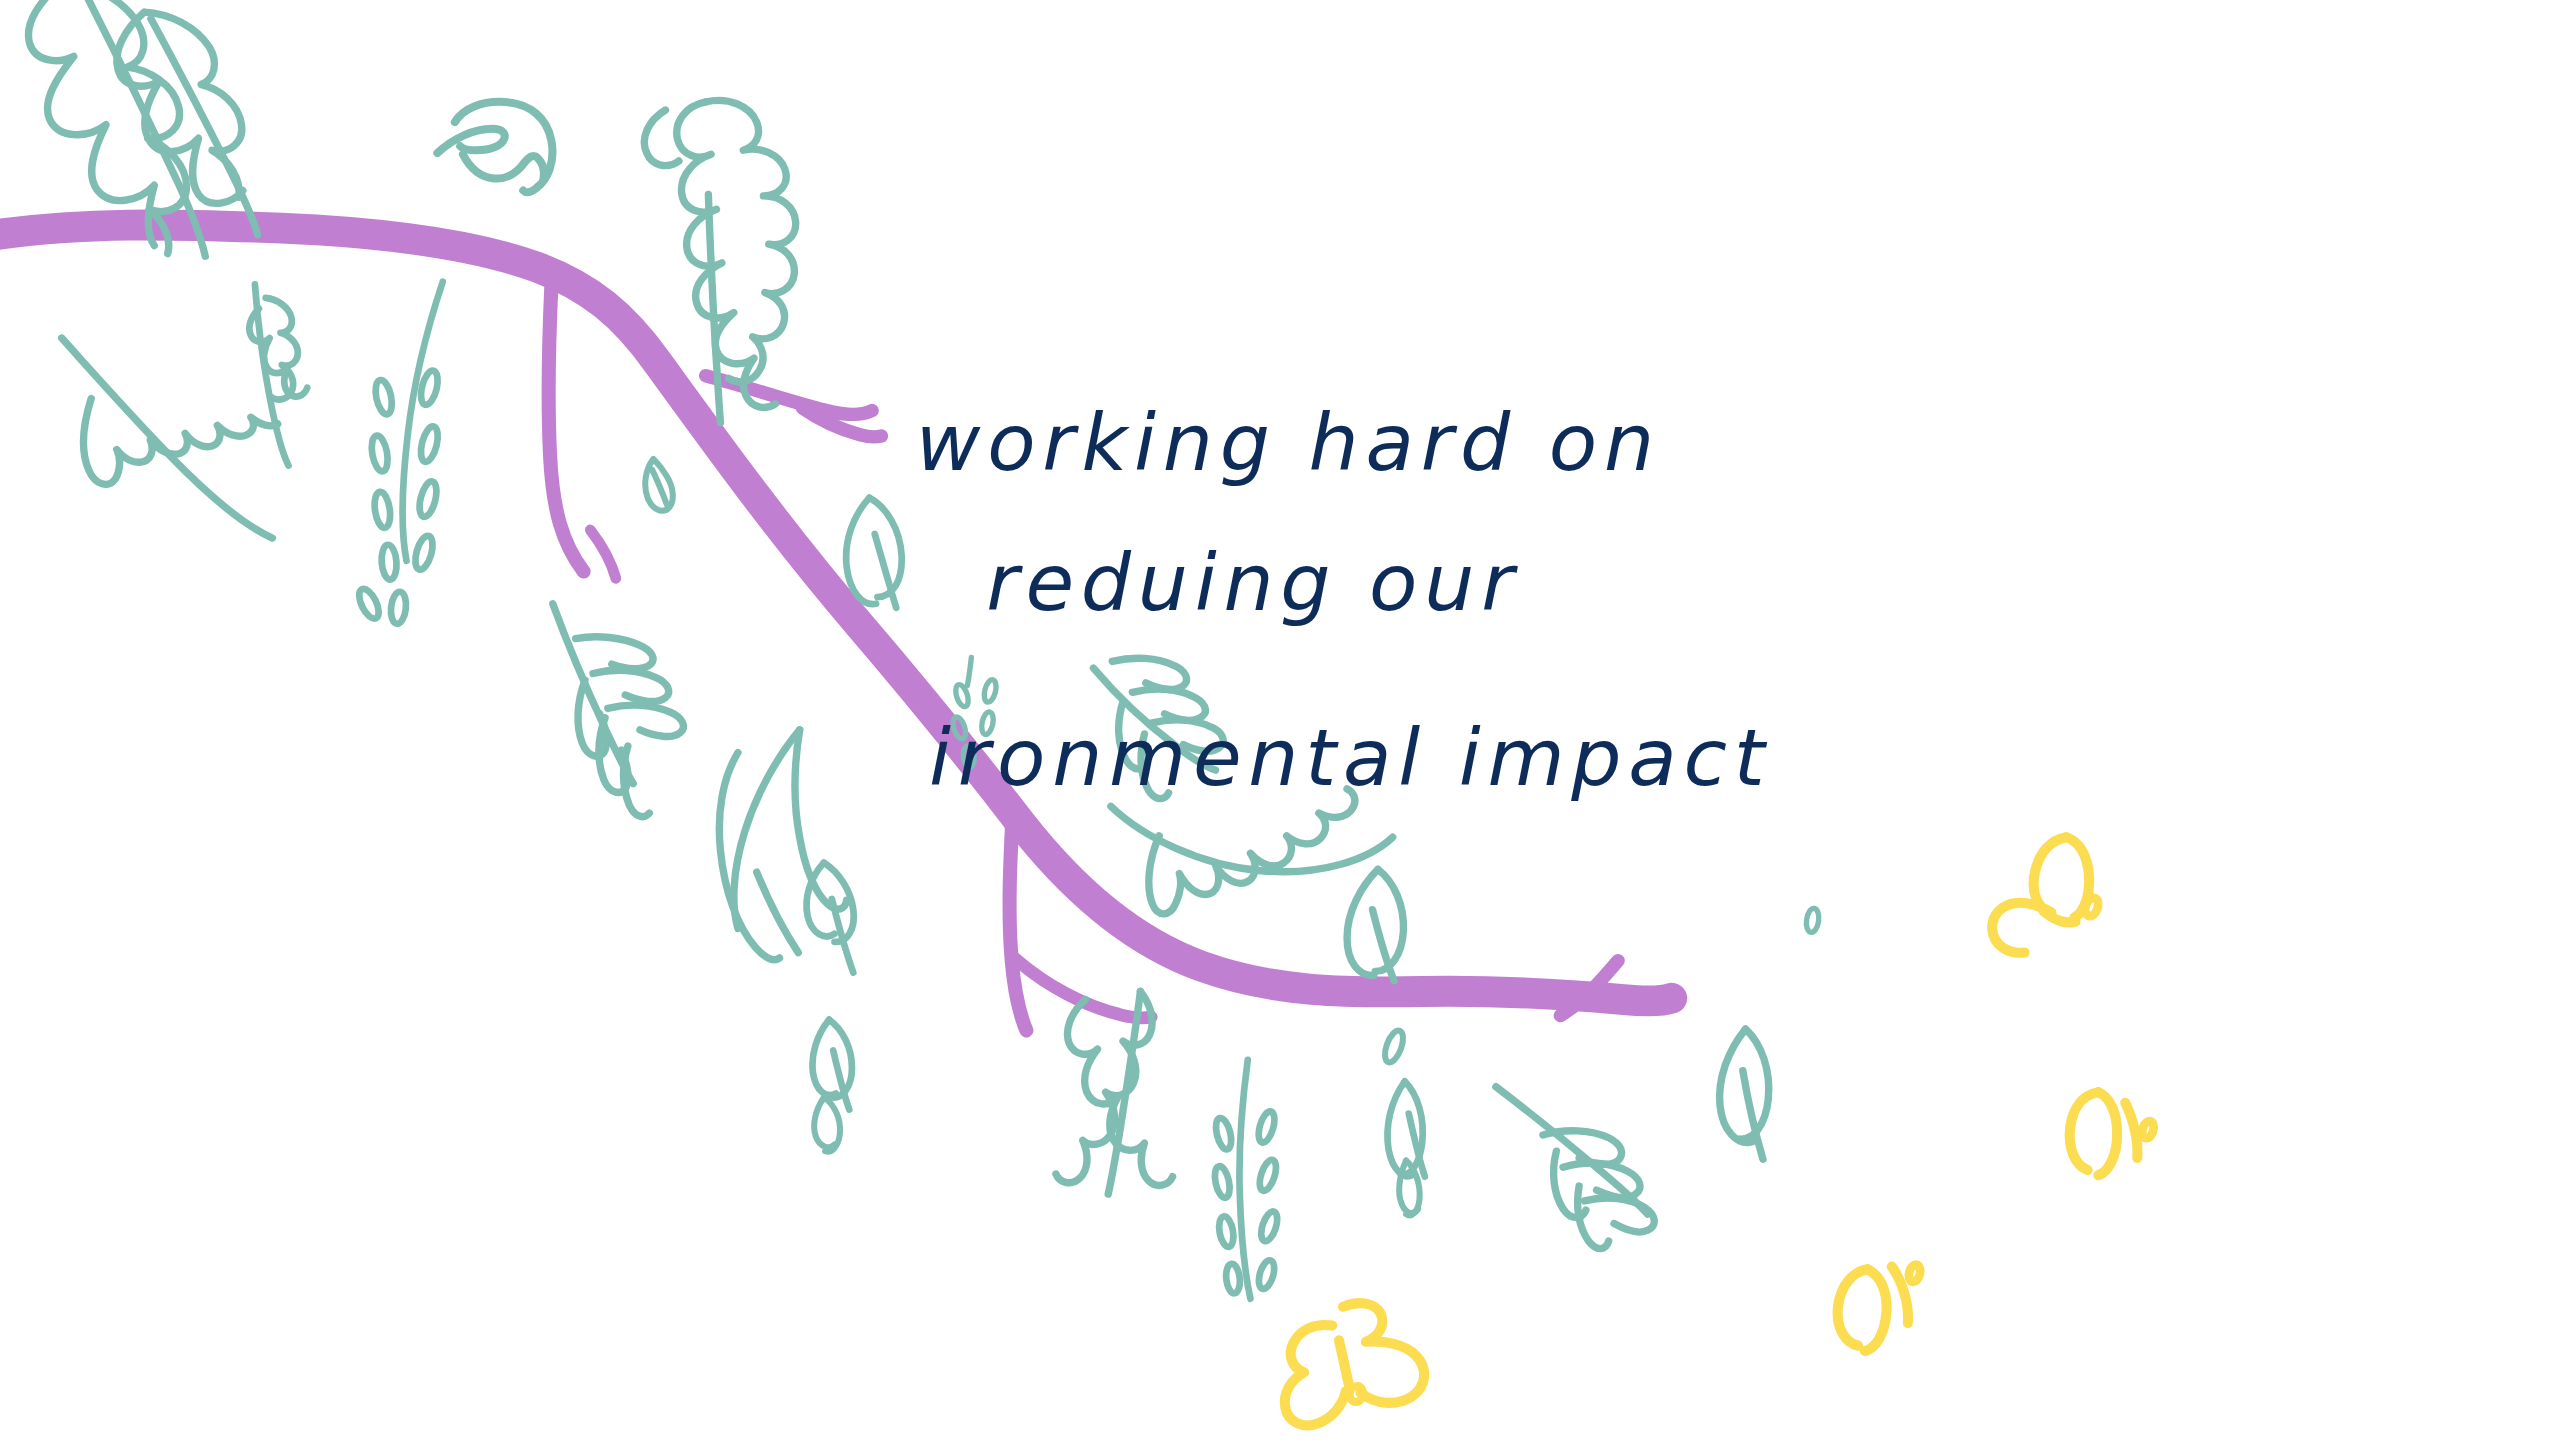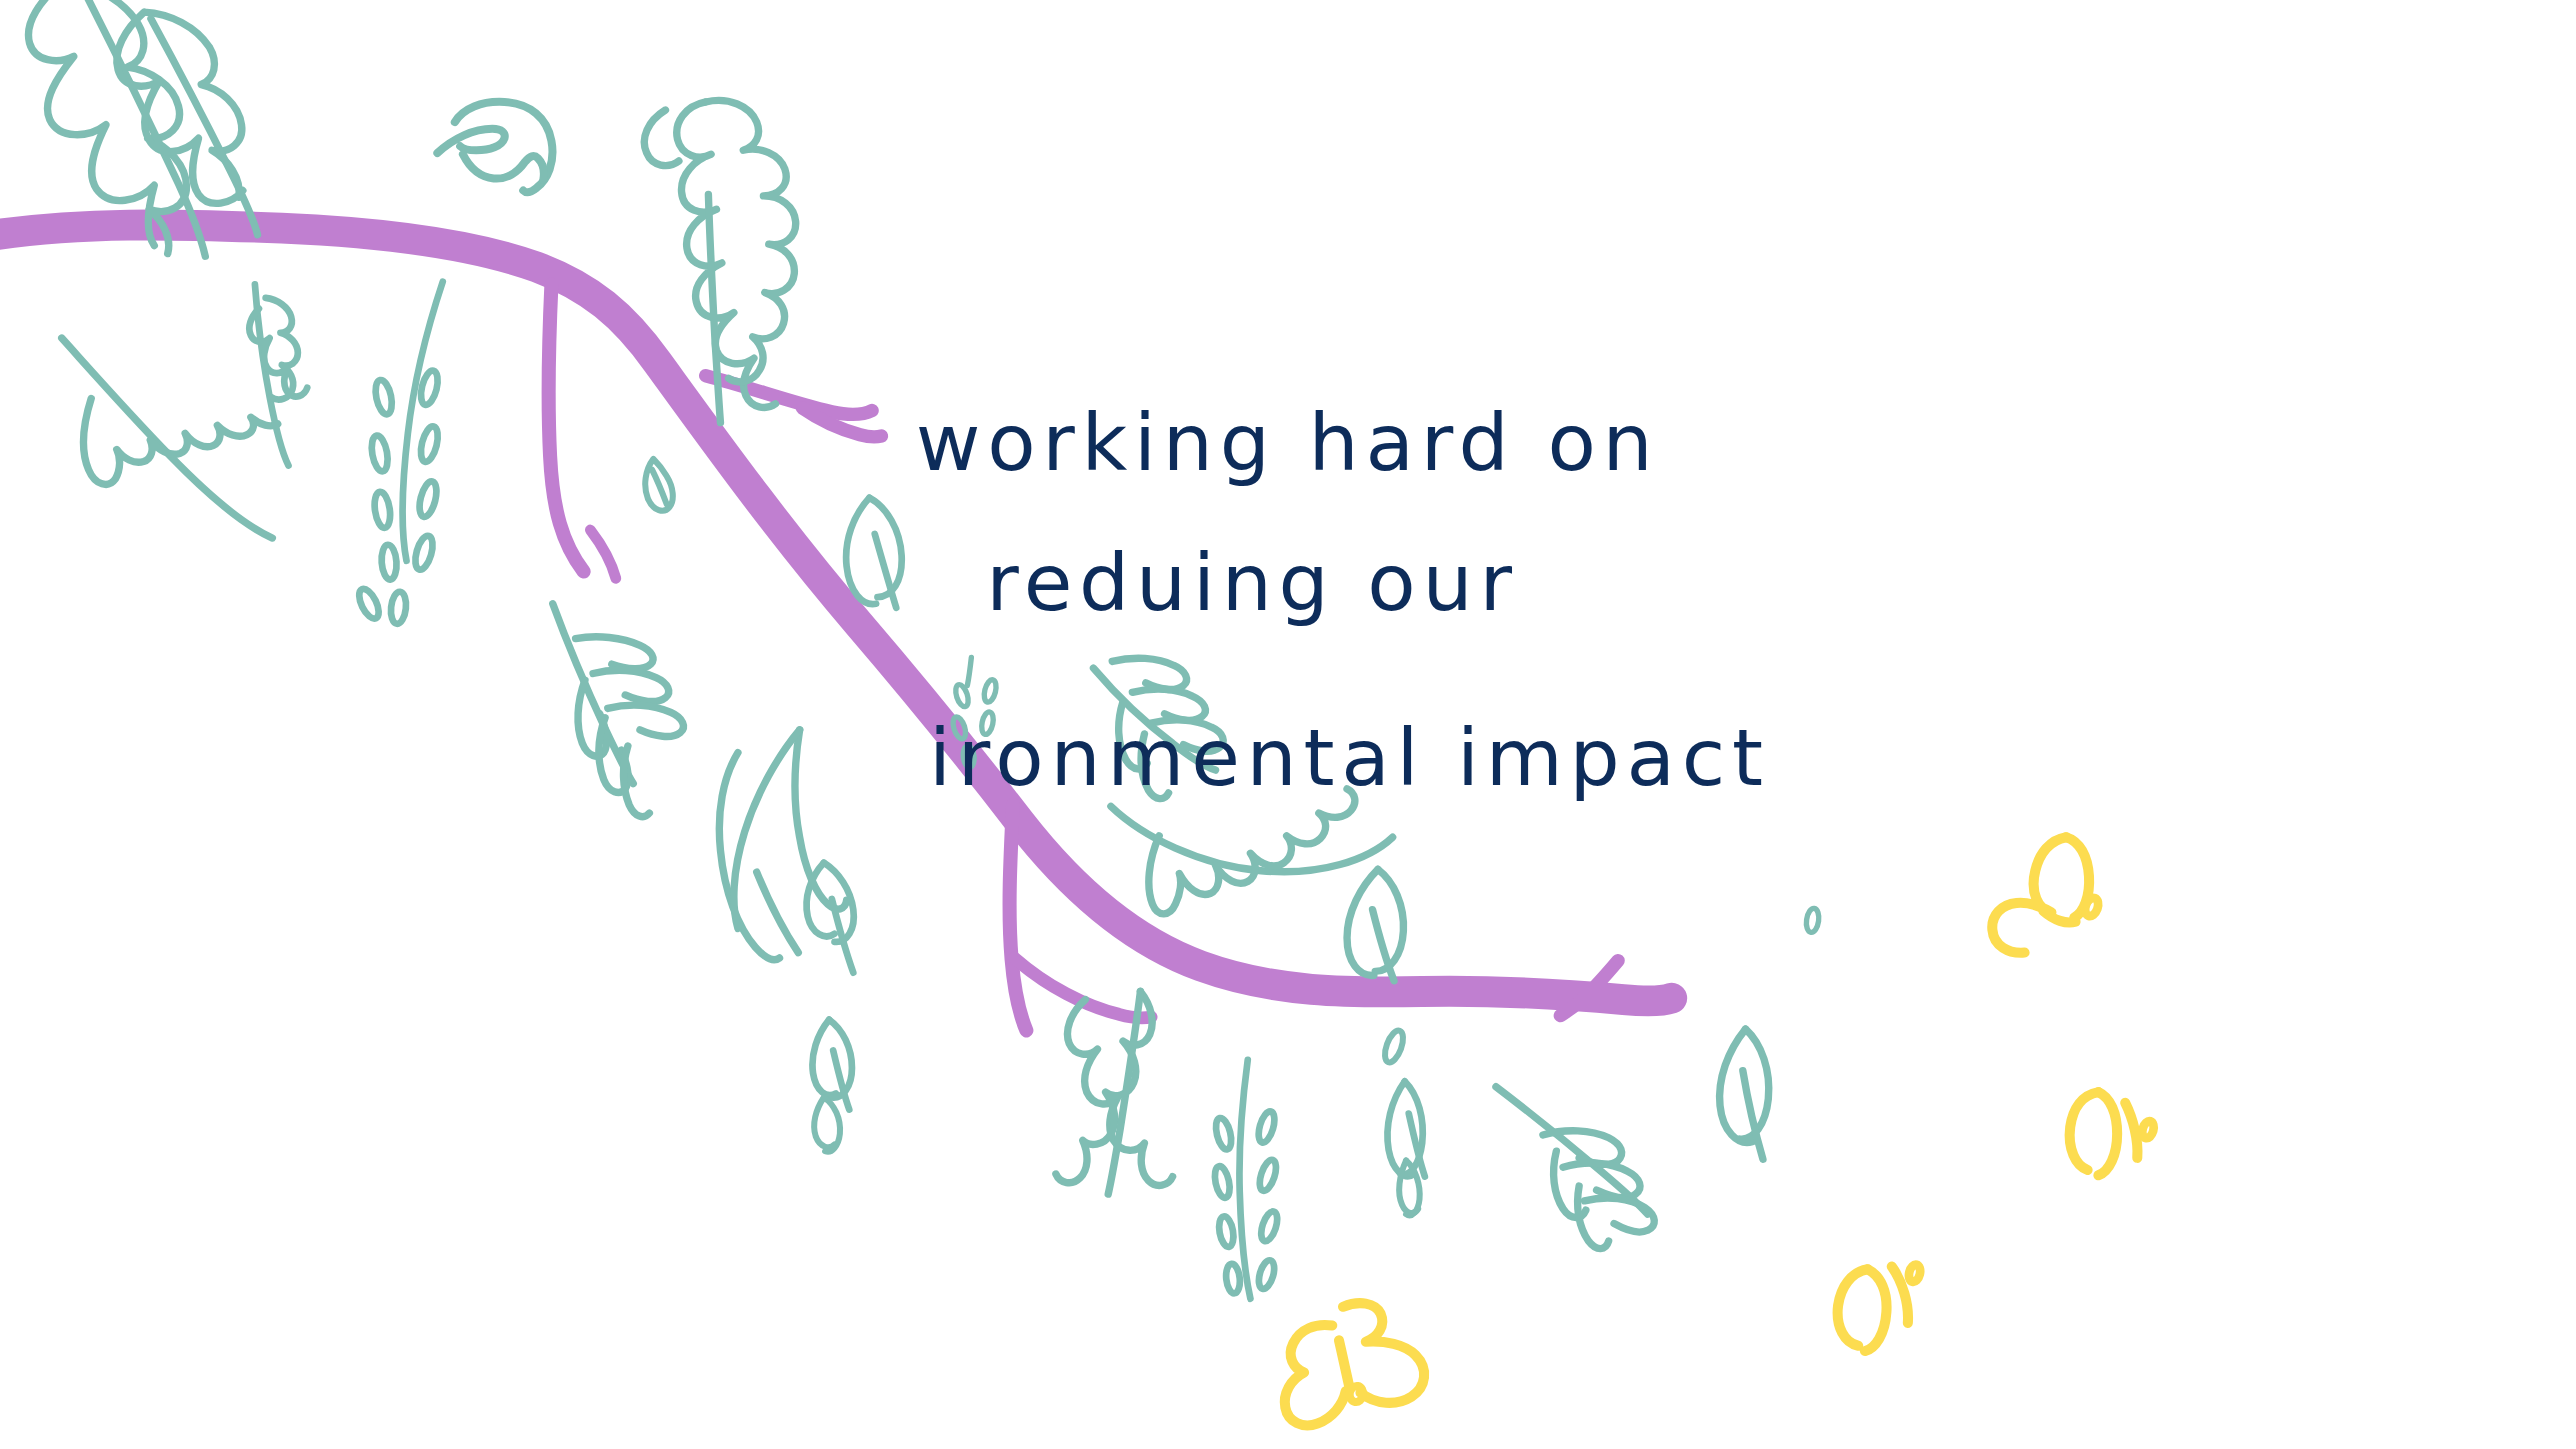--- a/index.html
+++ b/index.html
@@ -1,17 +1,17 @@
 <!DOCTYPE html>
 <html style="font-size:10.7px"><head>
 <meta charset="utf-8">
 <style>
   html,body{margin:0;padding:0;background:#ffffff;}
   body{width:2576px;height:1449px;overflow:hidden;font-family:"DejaVu Sans",sans-serif;}
-  #stage{position:relative;width:2576px;height:1449px;background:#ffffff;overflow:hidden;}
+  #stage{position:relative;width:2576px;height:1449px;background:#ffffff;overflow:hidden;font-style:italic;}
   #art{position:absolute;inset:0;width:2576px;height:1449px;}
   .hw{
     font-family:"DejaVu Sans",sans-serif;
     font-weight:400;
     letter-spacing:0.085em;
     white-space:nowrap;
     fill:#0D2C5A;
   }
 </style>
 </head>

